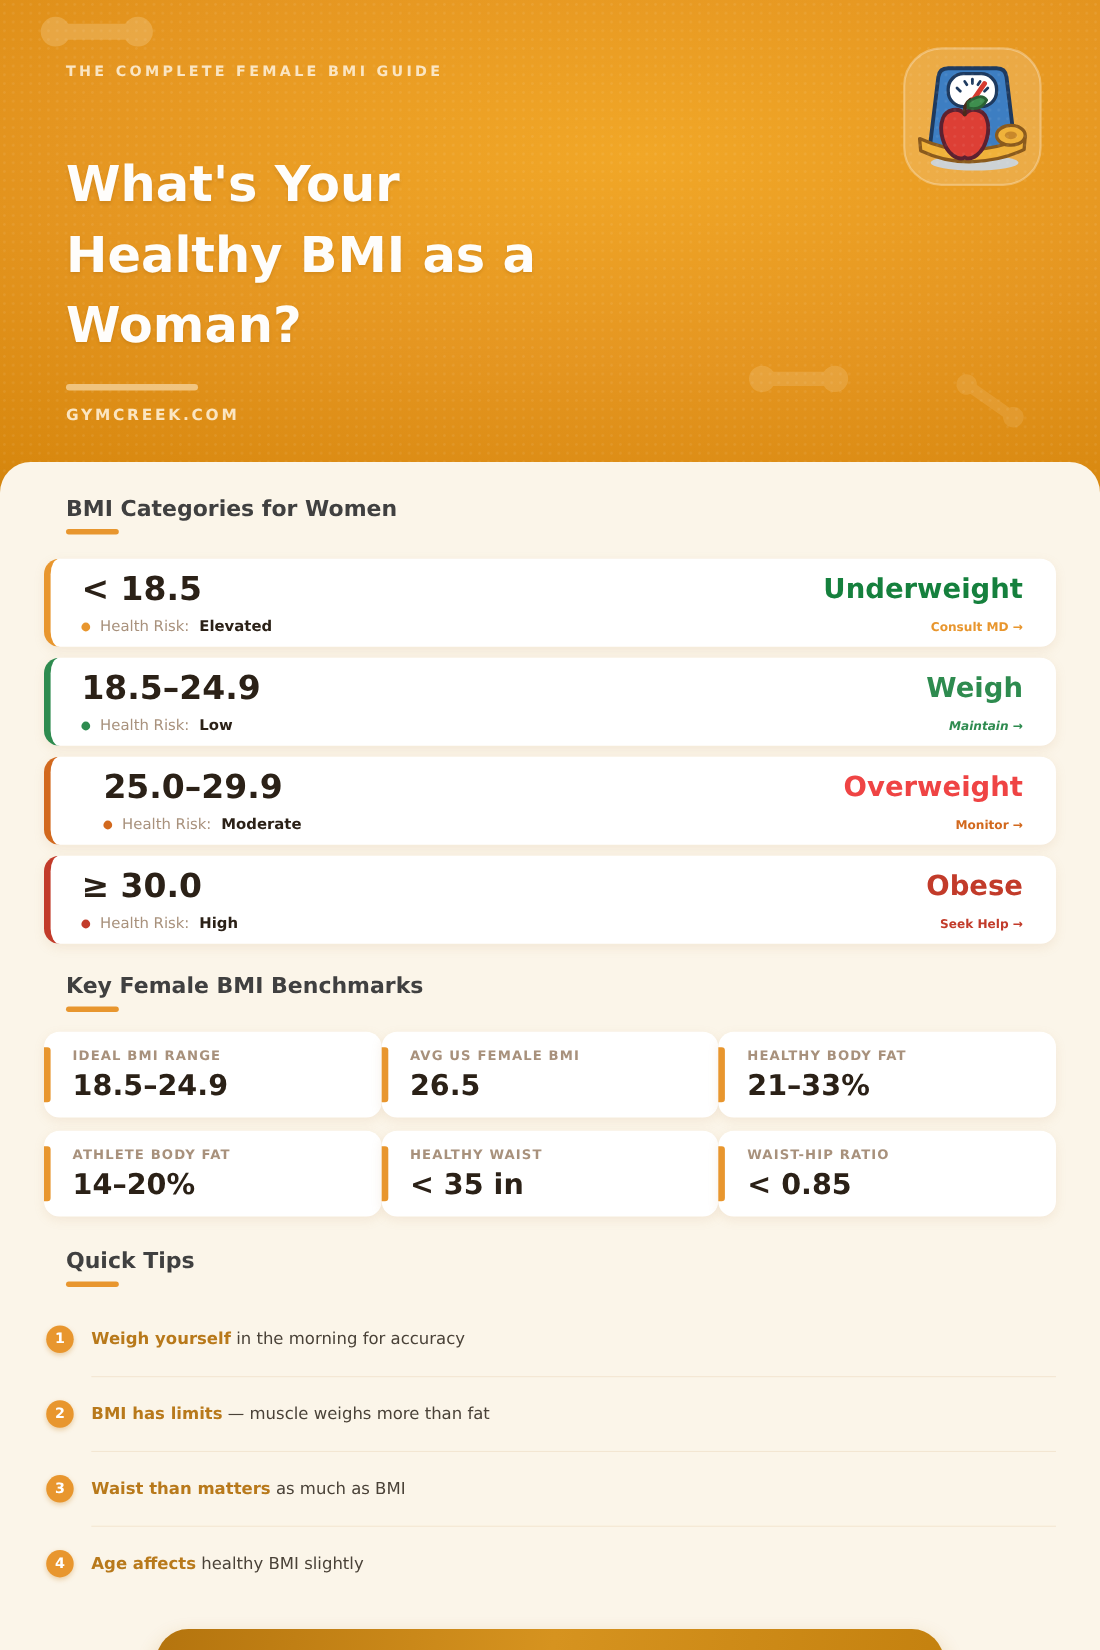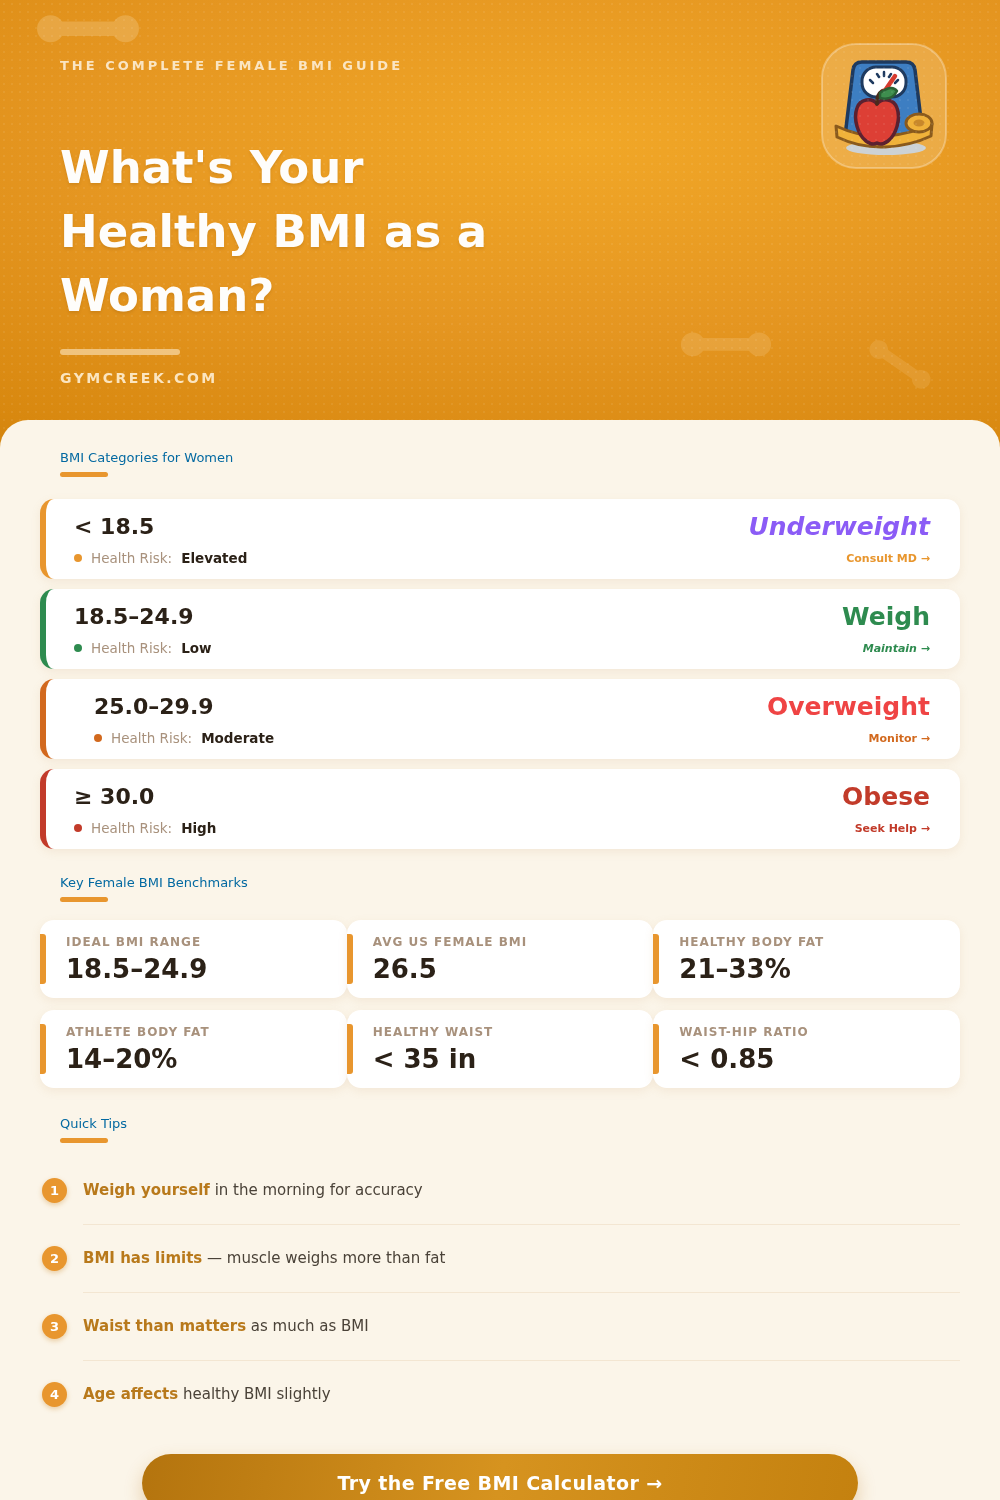--- a/index.html
+++ b/index.html
@@ -24,30 +24,30 @@
   .hdr-divider{position:absolute;left:60px;top:349px;width:120px;height:6px;border-radius:3px;
     background:rgba(255,240,214,0.55);}
   .hdr-site{position:absolute;left:60px;top:370px;font-size:14px;font-weight:bold;
     letter-spacing:2.5px;color:rgba(255,241,216,0.88);}
   .app-icon{position:absolute;right:52px;top:42px;width:128px;height:128px;}
   .app-icon svg{display:block;}
 
   
   .panel{position:relative;margin-top:-50px;min-height:1080px;box-sizing:border-box;
     background:#FBF5E9;border-radius:28px 28px 0 0;padding:30px 40px 0;}
-  .section-heading{margin:0 0 0 20px;font-size:13px;font-weight:normal;color:#0369a1;}
+  .section-heading{margin:0 0 0 20px;font-size:20px;font-weight:bold;color:#404040;}
   .heading-underline{margin:7px 0 0 20px;width:48px;height:5px;border-radius:3px;background:#E8962E;}
 
   
   .cat-list{margin-top:22px;}
   .cat-card{display:flex;flex-direction:column;justify-content:center;gap:9px;height:80px;
     box-sizing:border-box;background:#fff;border-radius:14px;border-left:6px solid #E8962E;
     padding:0 30px 0 28px;box-shadow:0 3px 10px rgba(190,150,90,0.13);margin-bottom:10px;}
   .cat-row{display:flex;justify-content:space-between;align-items:center;}
-  .cat-range{font-size:22px;font-weight:bold;color:#2B2117;}
+  .cat-range{font-size:30px;font-weight:bold;color:#2B2117;}
   .cat-name{font-size:25px;font-weight:bold;}
   .risk{display:flex;align-items:center;gap:9px;font-size:13.5px;}
   .risk-dot{width:8px;height:8px;border-radius:50%;}
   .risk-label{color:#A8917C;font-weight:normal;}
   .risk-value{color:#2B2117;font-weight:bold;}
   .cat-action{font-size:11px;font-weight:bold;cursor:pointer;text-decoration:none;}
 
   
   .bench-section{margin-top:26px;}
   .bench-grid{display:grid;grid-template-columns:repeat(3,1fr);gap:12px 0;margin-top:18px;}
@@ -141,21 +141,21 @@
 
     <section>
       <h2 class="section-heading">BMI Categories for Women</h2>
       <div class="heading-underline"></div>
 
       <div class="cat-list">
 
         <div class="cat-card" style="border-left-color: rgb(232, 150, 46);">
           <div class="cat-row">
             <span class="cat-range">&lt; 18.5</span>
-            <span class="cat-name" style="color: #8b5cf6; font-style: italic;">Underweight</span>
+            <span class="cat-name" style="color: #15803d;">Underweight</span>
           </div>
           <div class="cat-row">
             <span class="risk">
               <span class="risk-dot" style="background-color: rgb(232, 150, 46);"></span>
               <span class="risk-label">Health Risk:</span>
               <span class="risk-value">Elevated</span>
             </span>
             <a class="cat-action" style="color: rgb(232, 150, 46);">Consult MD →</a>
           </div>
         </div>

